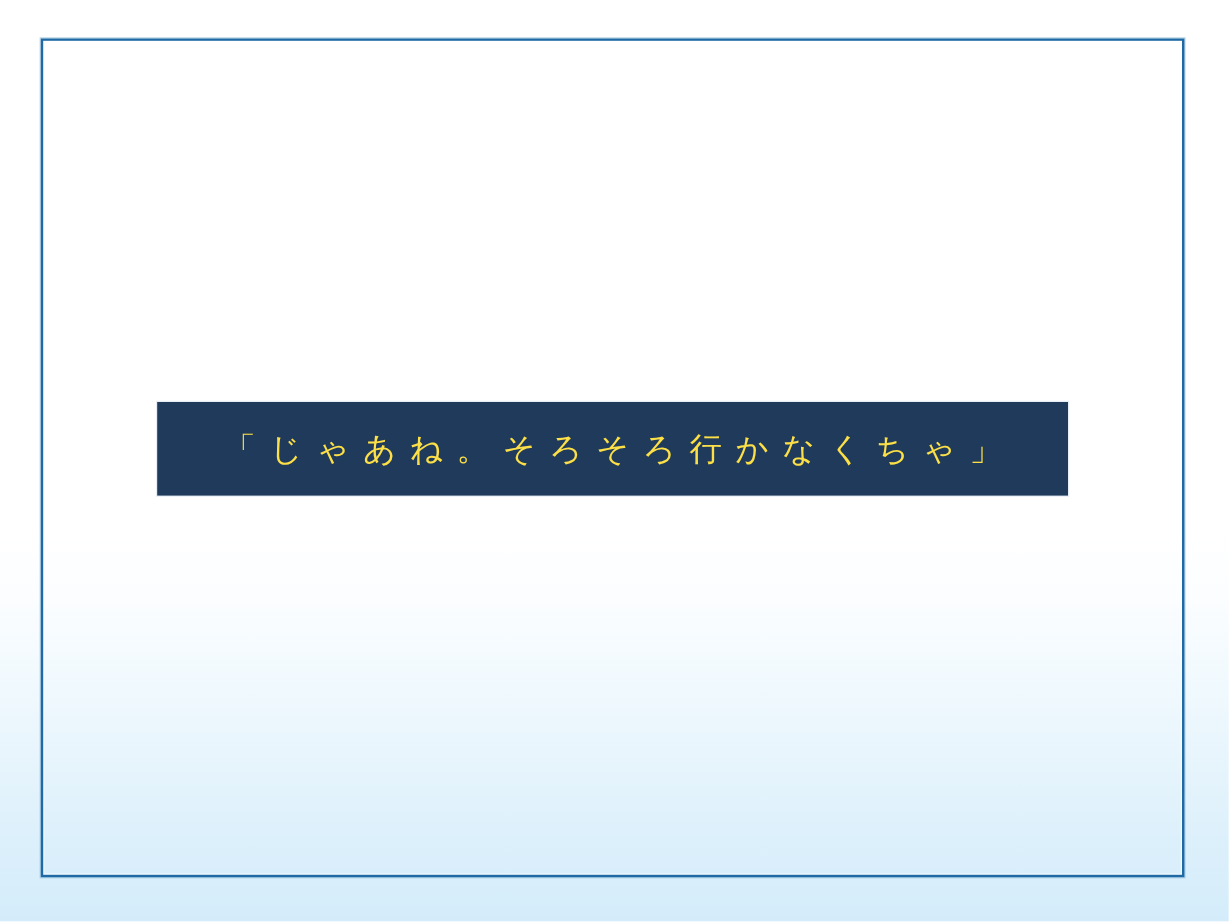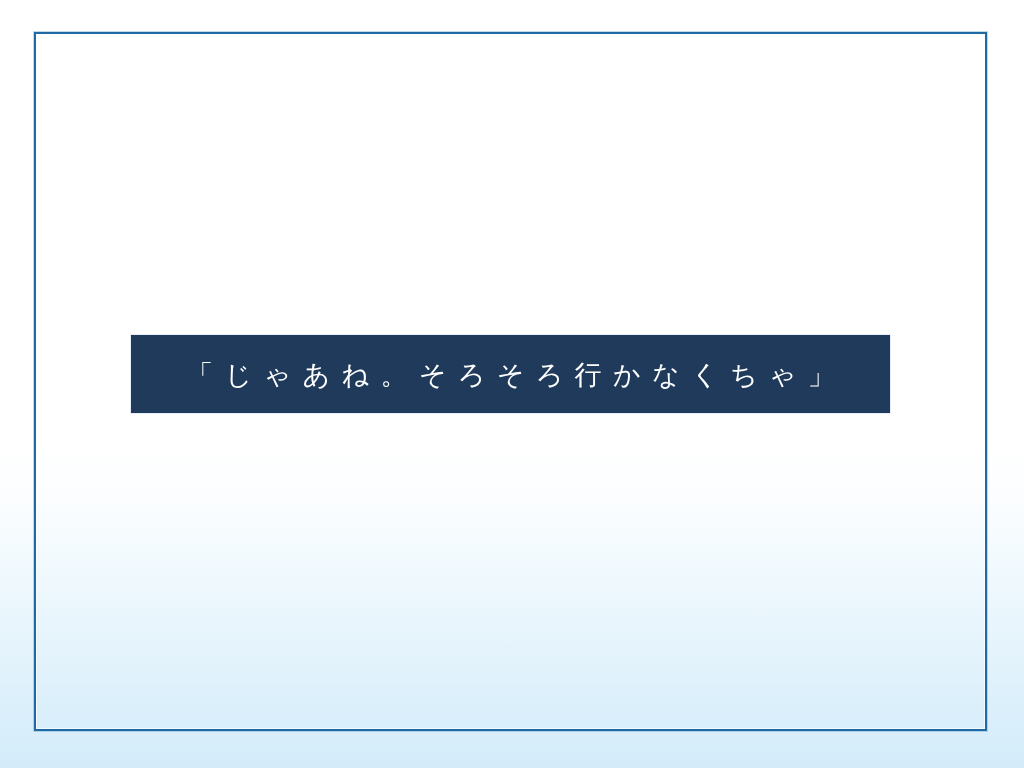--- a/index.html
+++ b/index.html
@@ -54,21 +54,21 @@
     width: 759px;
     height: 78px;
     background: #1f3a5a;
     display: flex;
     align-items: center;
     justify-content: center;
     box-shadow: 0 0 0 1px rgba(200,215,230,0.45);
   }
 
   #caption-text {
-    color: #ffffff;
+    color: #fde047;
     font-family: "DejaVu Sans", sans-serif;
     font-size: 27px;
     font-weight: 300;
     letter-spacing: 0.42em;
     text-indent: 0.42em;
     line-height: 1;
     white-space: nowrap;
     text-align: center;
     -webkit-font-smoothing: antialiased;
   }

